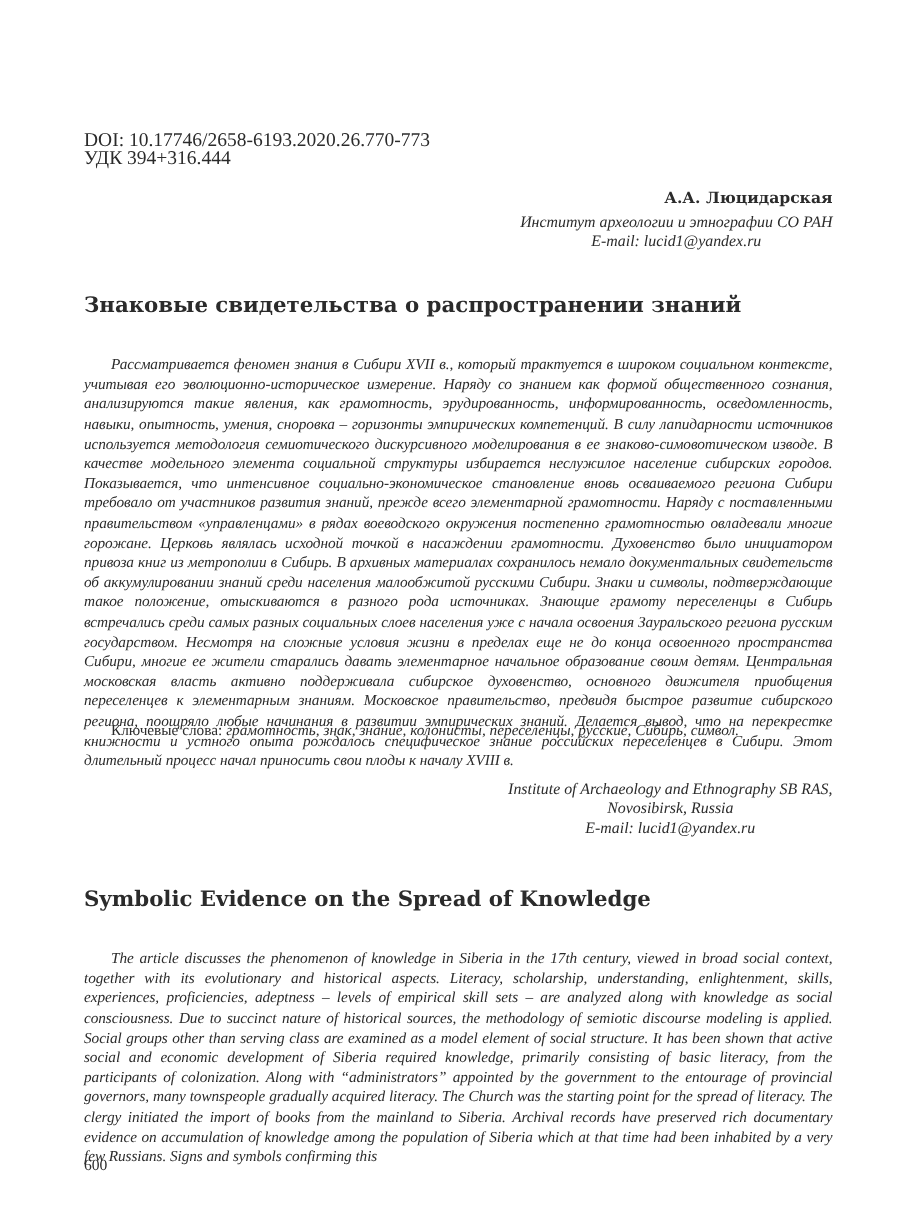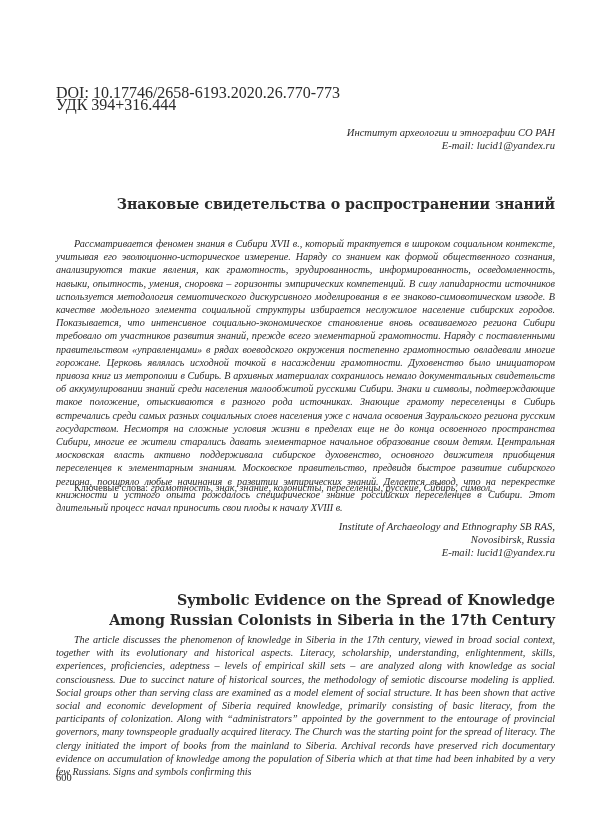--- a/index.html
+++ b/index.html
@@ -1,40 +1,41 @@
 <!DOCTYPE html>
 <html><head>
 <meta charset="utf-8">
 <style>
   html, body { margin: 0; padding: 0; background: #ffffff; }
   body { width: 611px; height: 820px; position: relative; overflow: hidden; color: #2b2b2b; }
   .page { position: absolute; left: 56px; top: 0; width: 499px; }
   .serif { font-family: "Liberation Serif", "DejaVu Serif", serif; }
-  .meta { position: absolute; top: 87px; left: 0; font-size: 16px; line-height: 12px; }
+  .meta { position: absolute; top: 87px; left: 0; font-size: 13px; line-height: 12px; }
   .affil { position: absolute; right: 0; text-align: right; font-size: 10.6px; line-height: 13px; }
   .affil .name { font-family: "DejaVu Serif", serif; font-weight: bold; font-size: 10.4px; margin-bottom: 3px; }
-  .affil .line { font-style: italic; }
-  .title { position: absolute; left: 0; width: 499px; text-align: right; font-family: "DejaVu Serif", serif; font-weight: bold; font-size: 14.2px; line-height: 20px; color: #2b2b2b; }
+  .affil .line { font-style: italic; text-align: center; }
+  .title { position: absolute; left: 0; width: 499px; text-align: left; font-family: "DejaVu Serif", serif; font-weight: bold; font-size: 14.2px; line-height: 20px; color: #2b2b2b; }
   .abstract { position: absolute; left: 0; width: 499px; font-style: italic; font-size: 10.2px; line-height: 13.2px; text-align: justify; text-indent: 18px; letter-spacing: -0.05px; hyphens: auto; }
   .keywords { position: absolute; left: 18px; width: 480px; font-size: 10.2px; line-height: 13px; }
   .keywords .kw-label { font-style: normal; }
   .keywords .kw-list { font-style: italic; margin-top: 19px; }
   .pagenum { position: absolute; left: 0; top: 772px; font-size: 10.4px; }
 </style>
 </head>
 <body>
 
 <div class="page serif">
 
   <div class="meta">
     <div>DOI: 10.17746/2658-6193.2020.26.770-773</div>
     <div>УДК 394+316.444</div>
   </div>
 
   <div class="affil" style="top:126px;">
+    <div class="name">А.А. Люцидарская</div>
     <div class="line">Институт археологии и этнографии СО РАН</div>
     <div class="line">E-mail: lucid1@yandex.ru</div>
   </div>
 
   <div class="title" style="top:194px;">
     <div>Знаковые свидетельства о распространении знаний</div>
   </div>
 
   <div class="abstract" style="top:237px;">Рассматривается феномен знания в Сибири XVII в., который трактуется в широком социальном контексте, учитывая его эволюционно-историческое измерение. Наряду со знанием как формой общественного сознания, анализируются такие явления, как грамотность, эрудированность, информированность, осведомленность, навыки, опытность, умения, сноровка – горизонты эмпирических компетенций. В силу лапидарности источников используется методология семиотического дискурсивного моделирования в ее знаково-симовотическом изводе. В качестве модельного элемента социальной структуры избирается неслужилое население сибирских городов. Показывается, что интенсивное социально-экономическое становление вновь осваиваемого региона Сибири требовало от участников развития знаний, прежде всего элементарной грамотности. Наряду с поставленными правительством «управленцами» в рядах воеводского окружения постепенно грамотностью овладевали многие горожане. Церковь являлась исходной точкой в насаждении грамотности. Духовенство было инициатором привоза книг из метрополии в Сибирь. В архивных материалах сохранилось немало документальных свидетельств об аккумулировании знаний среди населения малообжитой русскими Сибири. Знаки и символы, подтверждающие такое положение, отыскиваются в разного рода источниках. Знающие грамоту переселенцы в Сибирь встречались среди самых разных социальных слоев населения уже с начала освоения Зауральского региона русским государством. Несмотря на сложные условия жизни в пределах еще не до конца освоенного пространства Сибири, многие ее жители старались давать элементарное начальное образование своим детям. Центральная московская власть активно поддерживала сибирское духовенство, основного движителя приобщения переселенцев к элементарным знаниям. Московское правительство, предвидя быстрое развитие сибирского региона, поощряло любые начинания в развитии эмпирических знаний. Делается вывод, что на перекрестке книжности и устного опыта рождалось специфическое знание российских переселенцев в Сибири. Этот длительный процесс начал приносить свои плоды к началу XVIII в.</div>
 
@@ -44,19 +45,18 @@
   </div>
 
   <div class="affil" style="top:520px;">
     <div class="line">Institute of Archaeology and Ethnography SB RAS,</div>
     <div class="line">Novosibirsk, Russia</div>
     <div class="line">E-mail: lucid1@yandex.ru</div>
   </div>
 
   <div class="title" style="top:590px;">
     <div>Symbolic Evidence on the Spread of Knowledge</div>
-    <div>Among Russian Colonists in Siberia in the 17th Century</div>
   </div>
 
   <div class="abstract" style="top:633px;">The article discusses the phenomenon of knowledge in Siberia in the 17th century, viewed in broad social context, together with its evolutionary and historical aspects. Literacy, scholarship, understanding, enlightenment, skills, experiences, proficiencies, adeptness – levels of empirical skill sets – are analyzed along with knowledge as social consciousness. Due to succinct nature of historical sources, the methodology of semiotic discourse modeling is applied. Social groups other than serving class are examined as a model element of social structure. It has been shown that active social and economic development of Siberia required knowledge, primarily consisting of basic literacy, from the participants of colonization. Along with “administrators” appointed by the government to the entourage of provincial governors, many townspeople gradually acquired literacy. The Church was the starting point for the spread of literacy. The clergy initiated the import of books from the mainland to Siberia. Archival records have preserved rich documentary evidence on accumulation of knowledge among the population of Siberia which at that time had been inhabited by a very few Russians. Signs and symbols confirming this</div>
 
   <div class="pagenum">600</div>
 </div>
 
 </body></html>

